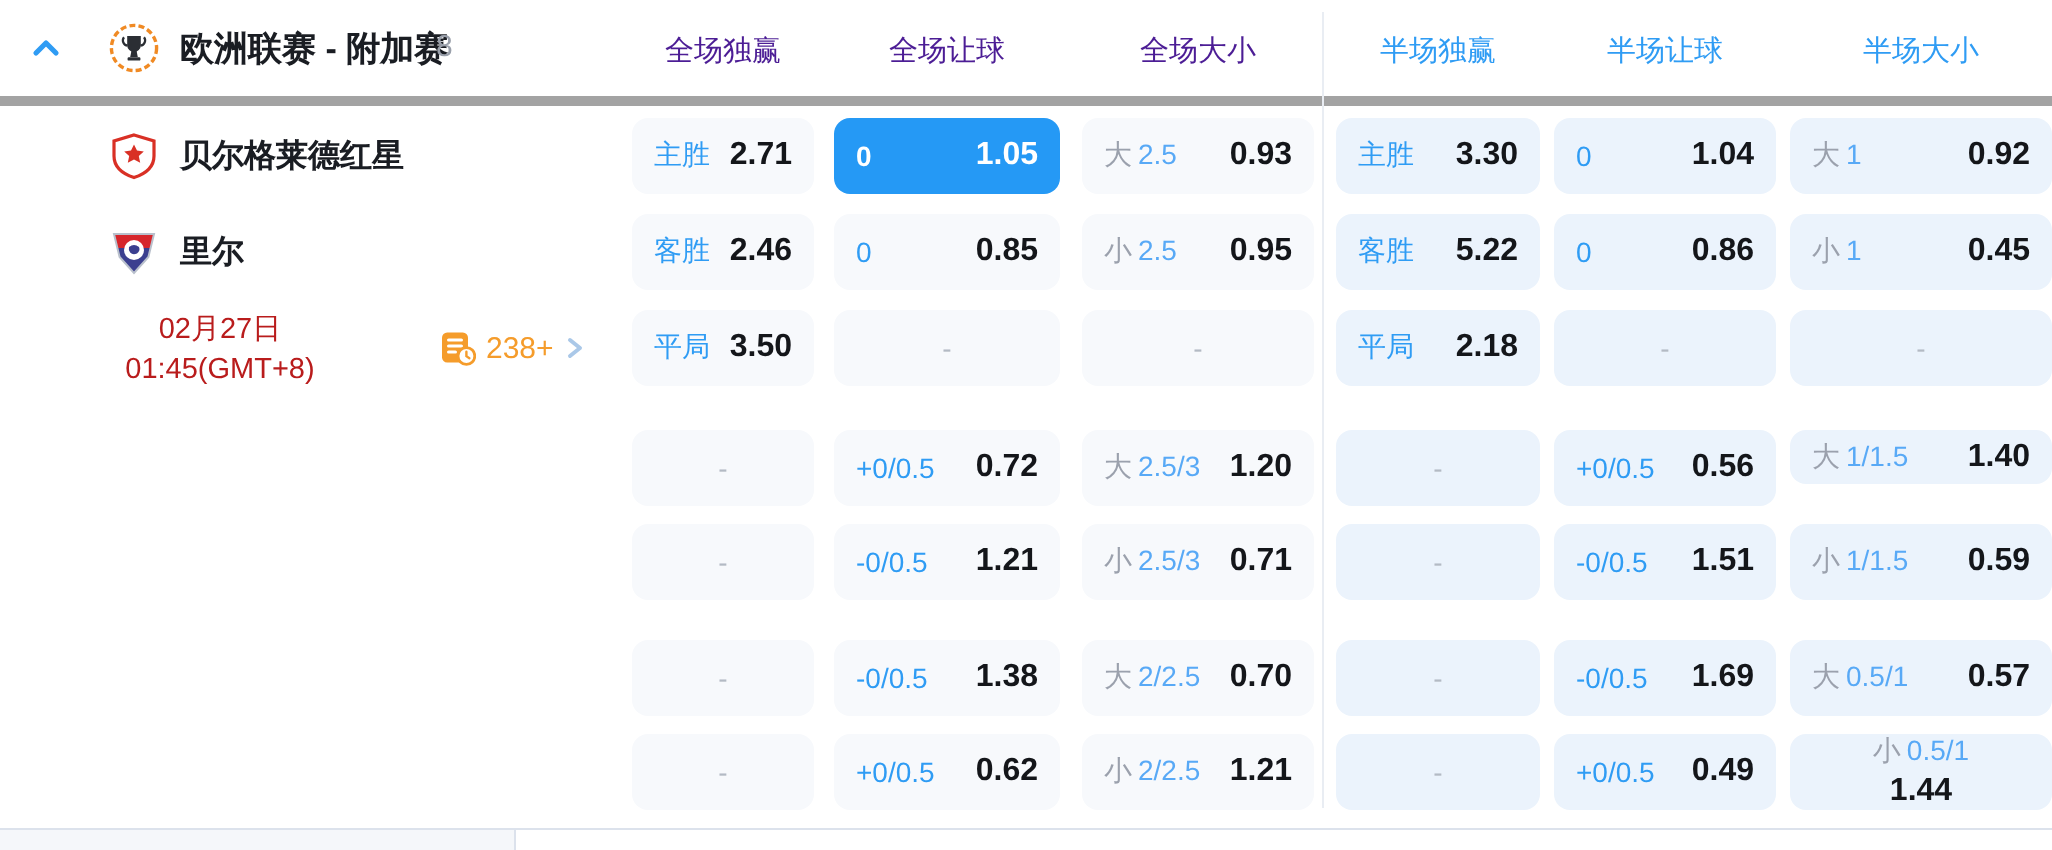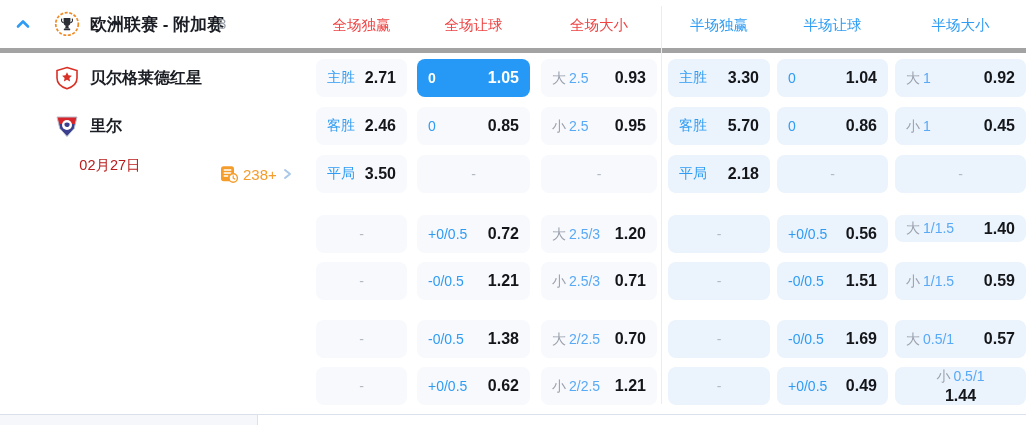--- a/index.html
+++ b/index.html
@@ -4,21 +4,21 @@
 <style>
   html,body{margin:0;padding:0;background:#fff;}
   .panel{position:relative;width:1026px;height:425px;background:#fff;overflow:hidden;
          font-family:"Liberation Sans","DejaVu Sans",sans-serif;}
   
   .hdr{position:absolute;left:0;top:0;width:1026px;height:48px;border-bottom:5px solid #a3a3a3;background:#fff;}
   .chev-up{position:absolute;left:14px;top:15px;width:18px;height:18px;cursor:pointer;}
   .league-ico{position:absolute;left:54px;top:11px;width:26px;height:26px;}
   .hdr-title{position:absolute;left:90px;top:13px;font-size:17px;font-weight:700;color:#1a1d23;}
   .hdr-count{position:absolute;left:218px;top:15px;font-size:15px;color:#9aa0ab;}
-  .col-h{position:absolute;top:16px;font-size:14.5px;text-align:center;color:#ef4444;}
+  .col-h{position:absolute;top:16px;font-size:14.5px;text-align:center;color:#4c1d95;}
   .col-h.half{color:#2f9cf4;}
   
   .vdiv{position:absolute;left:661px;top:6px;width:1px;height:398px;background:#e9edf3;}
   
   .cell{position:absolute;height:38px;border-radius:8px;background:#f7f9fc;display:flex;
         align-items:center;justify-content:space-between;padding:0 11px;box-sizing:border-box;cursor:pointer;}
   .cell.half{background:#ebf3fc;}
   .cell.dash{justify-content:center;cursor:default;}
   .dash-txt{color:#b3bac4;font-size:14px;}
   .lbl{color:#2f9cf4;font-size:14px;white-space:nowrap;}
@@ -92,20 +92,21 @@
         <path d="M9.5 9.5 q2.5-2 5 0 q.8 2-1 3.2 q-2 1-3.4-.4 q-1-1.4-.6-2.8z" fill="#3b3f8f"></path>
       </g>
       <path d="M2 3 H22 L19.2 14.5 L12 22.5 L4.8 14.5 Z" fill="none" stroke="#b9c0cc" stroke-width="1"></path>
     </svg>
     <span class="team-name">里尔</span>
   </div>
 
   <div class="meta-row" style="top:157px">
     <div class="dt">
       <div>02月27日</div>
+      <div>01:45(GMT+8)</div>
     </div>
     <div class="mk">
       <svg width="18" height="18" viewBox="0 0 18 18">
         <rect x="1" y="1.2" width="13" height="15" rx="2.6" fill="#f59c2b"></rect>
         <rect x="3.5" y="4.2" width="8" height="1.6" rx="0.8" fill="#fff"></rect>
         <rect x="3.5" y="7.2" width="8" height="1.6" rx="0.8" fill="#fff"></rect>
         <rect x="3.5" y="10.2" width="5" height="1.6" rx="0.8" fill="#fff"></rect>
         <circle cx="13.2" cy="13" r="4.2" fill="#fff" stroke="#f59c2b" stroke-width="1.4"></circle>
         <path d="M13.2 10.9 v2.2 l1.5 1" stroke="#f59c2b" stroke-width="1.2" fill="none" stroke-linecap="round"></path>
       </svg>
@@ -148,21 +149,21 @@
       <div class="cell" style="left: 417px; width: 113px; top: 107px; height: 38px;">
         <span class="lbl">0</span>
         <span class="val">0.85</span>
       </div>
       <div class="cell" style="left: 541px; width: 116px; top: 107px; height: 38px;">
         <span><span class="pre">小</span><span class="hcp">2.5</span></span>
         <span class="val">0.95</span>
       </div>
       <div class="cell half" style="left: 668px; width: 102px; top: 107px; height: 38px;">
         <span class="lbl">客胜</span>
-        <span class="val">5.70</span>
+        <span class="val">5.22</span>
       </div>
       <div class="cell half" style="left: 777px; width: 111px; top: 107px; height: 38px;">
         <span class="lbl">0</span>
         <span class="val">0.86</span>
       </div>
       <div class="cell half" style="left: 895px; width: 131px; top: 107px; height: 38px;">
         <span><span class="pre">小</span><span class="hcp">1</span></span>
         <span class="val">0.45</span>
       </div>
       <div class="cell" style="left: 316px; width: 91px; top: 155px; height: 38px;">

